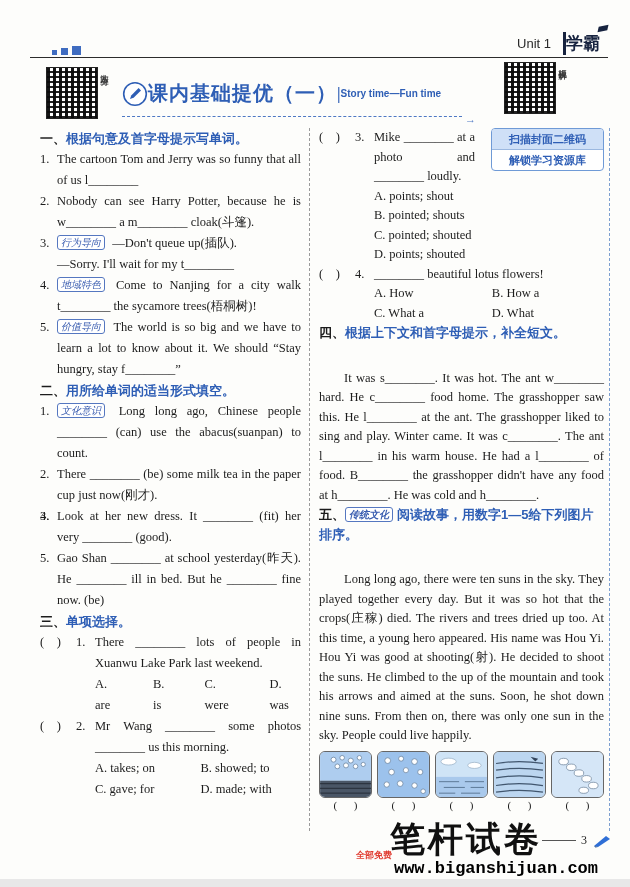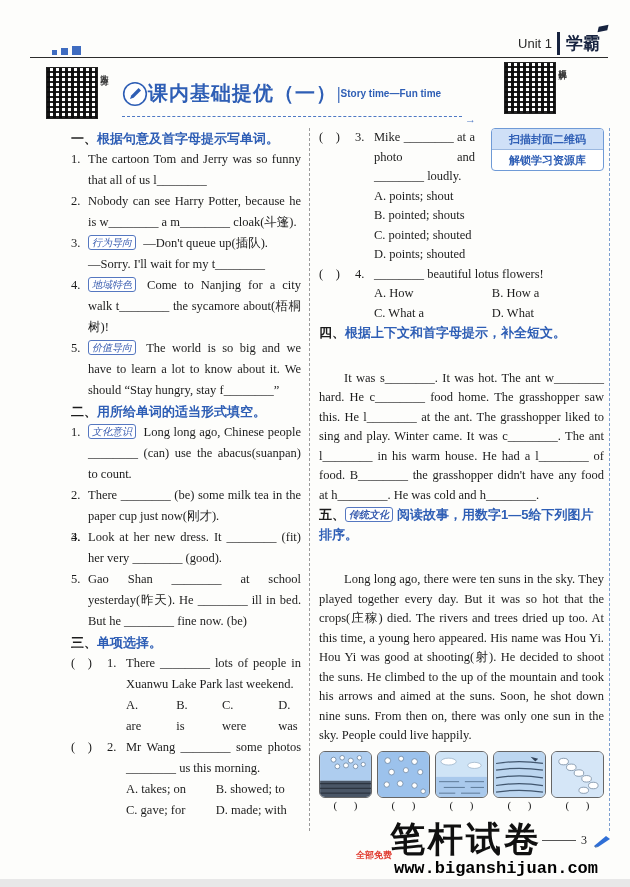--- a/index.html
+++ b/index.html
@@ -7,21 +7,21 @@
   .page {
     position: relative; width: 630px; height: 879px; margin: 0 auto;
     background: #fdfdfb; overflow: hidden;
     font-family: "Liberation Serif", serif; color: #1c1c1c;
   }
   
   .topbar { position:absolute; top:32px; left:52px; right:30px; display:flex; justify-content:space-between; align-items:flex-end; }
   .dots span { display:inline-block; background:#3f6cc0; margin-right:4px; vertical-align:bottom; }
   .dots .d1{width:5px;height:5px;} .dots .d2{width:7px;height:7px;} .dots .d3{width:9px;height:9px;}
   .unitwrap { font-family:"Liberation Sans",sans-serif; font-size:13px; color:#2a2a2a; display:flex; align-items:center; }
-  .brand { position:relative; font-weight:bold; font-size:17px; color:#17233f; border-left:3px solid #17233f; padding-left:6px; margin-left:5px; }
+  .brand { position:relative; font-weight:bold; font-size:17px; color:#17233f; border-left:3px solid #17233f; margin-left:12px; }
   .cap { position:absolute; top:-6px; right:-8px; width:10px; height:5px; background:#17233f; transform:rotate(-12deg) skewX(-25deg); }
   .toprule { position:absolute; top:57px; left:30px; right:22px; border-top:1.6px solid #2c2c2c; }
 
   
   .qr { width:52px; height:52px; border:1px solid #222;
     background:
       repeating-linear-gradient(0deg, rgba(10,10,10,.9) 0 2px, transparent 2px 5px),
       repeating-linear-gradient(90deg, #151515 0 3px, #fff 3px 6px);
   }
   .qrwrap { display:flex; align-items:flex-start; gap:2px; }
@@ -31,21 +31,21 @@
   .titlecenter { position:absolute; top:80px; left:122px; width:340px; padding-bottom:9px; border-bottom:1.5px dashed #4e78c4; display:flex; align-items:center; gap:0; }
   .titlecenter::after { content:"\2192"; color:#4e78c4; position:absolute; right:-14px; bottom:-9px; font-size:11px; }
   .compose { flex:0 0 auto; }
   .title-cn { font-size:20px; font-weight:bold; color:#2e5eb5; letter-spacing:1px; white-space:nowrap; font-family:"Liberation Sans",sans-serif; }
   .title-sep { color:#2e5eb5; font-weight:bold; font-size:16px; }
   .title-en { font-size:10px; color:#2e5eb5; font-weight:bold; font-family:"Liberation Sans",sans-serif; white-space:nowrap; }
 
   
   .cols { position:absolute; top:128px; left:40px; right:20px; bottom:48px; display:flex; }
   .col { text-align:justify; font-size:12.5px; }
-  .col.left  { width:278px; line-height:21px; padding-right:8px;margin-left:31px; }
+  .col.left  { width:278px; line-height:21px; padding-right:8px; }
   .divider { border-left:1px dashed #9a9a9a; }
   .col.right { flex:1; line-height:19.5px; padding-left:9px; padding-right:5px; border-right:1px dashed #7d9fd0; }
 
   .sec-head { font-weight:bold; font-size:13px; font-family:"Liberation Sans",sans-serif; text-align:left; }
   .sec-num { color:#1c1c1c; }
   .sec-title { color:#2e5eb5; }
   .badge { display:inline-block; border:1px solid #5577c0; color:#3a5db0; font-style:italic;
     font-size:10px; line-height:13px; padding:0 3px; border-radius:3px; margin-right:4px;
     font-family:"Liberation Sans",sans-serif; vertical-align:1px; background:#fff; }
   .item { position:relative; padding-left:17px; }
@@ -129,21 +129,21 @@
       </div>
       <div class="item">
         <span class="inum">3.</span>
         <span class="badge">行为导向</span>
         <span class="itext">—Don't queue up(插队).
 —Sorry. I'll wait for my t________</span>
       </div>
       <div class="item">
         <span class="inum">4.</span>
         <span class="badge">地域特色</span>
-        <span class="itext">Come to Nanjing for a city walk t________ the sycamore about(梧桐树)!</span>
+        <span class="itext">Come to Nanjing for a city walk t________ the sycamore trees(梧桐树)!</span>
       </div>
       <div class="item">
         <span class="inum">5.</span>
         <span class="badge">价值导向</span>
         <span class="itext">The world is so big and we have to learn a lot to know about it. We should “Stay hungry, stay f________”</span>
       </div>
 
       <div class="sec-head">
         <span class="sec-num">二、</span><span class="sec-title">用所给单词的适当形式填空。</span>
       </div>

